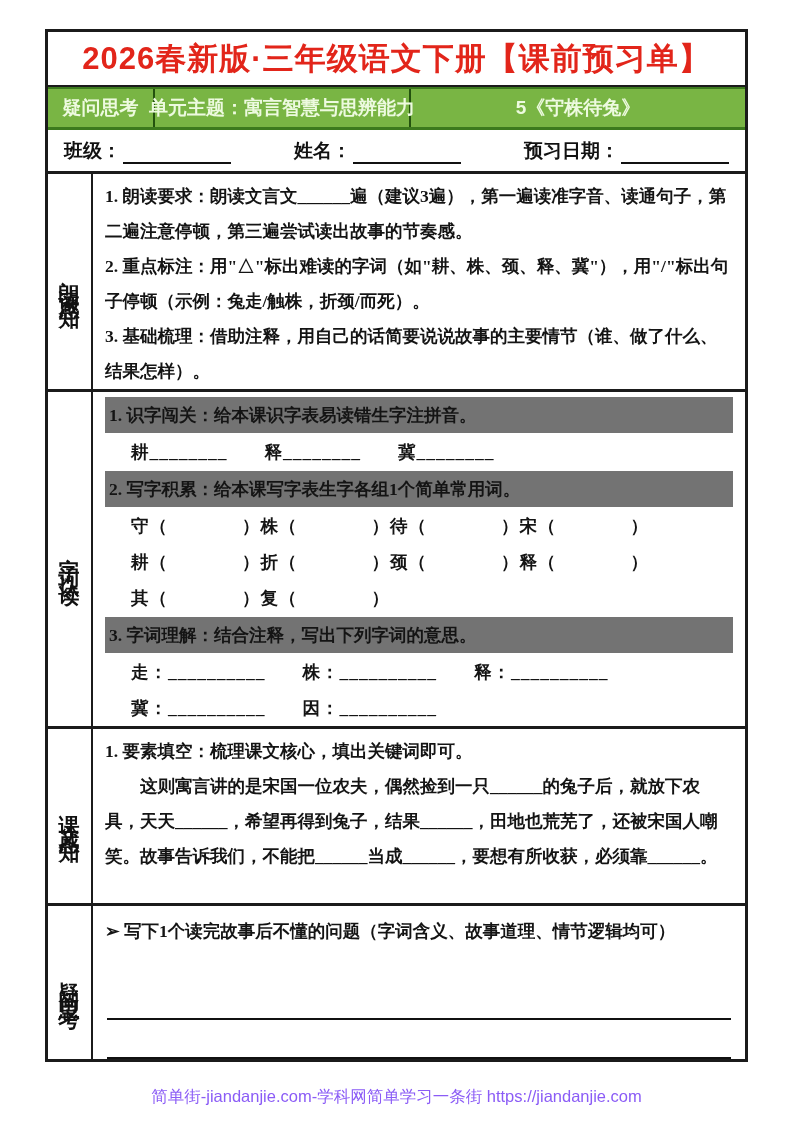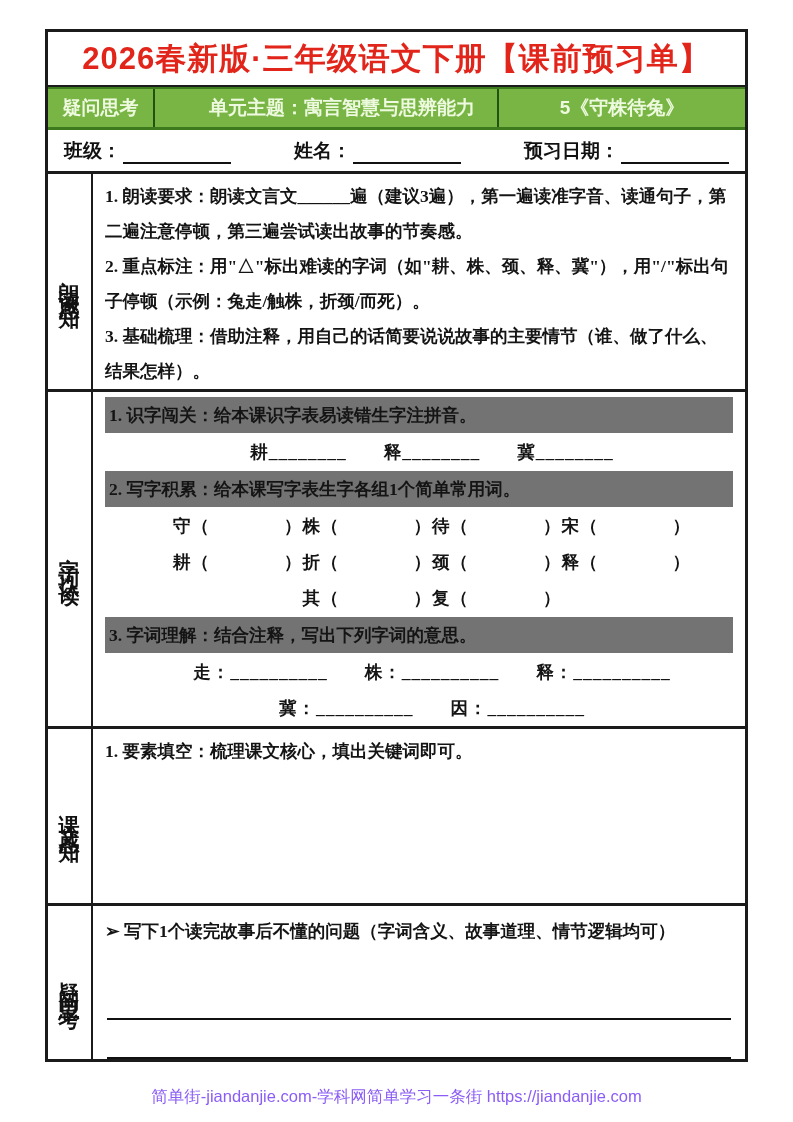--- a/index.html
+++ b/index.html
@@ -23,21 +23,21 @@
   
   .unit-bar{
     height:43px;flex:0 0 43px;display:flex;box-sizing:border-box;
     background:#79b544;border-top:2px solid #3c7a1d;border-bottom:3px solid #3c7a1d;
   }
   .unit-cell{
     display:flex;align-items:center;justify-content:center;box-sizing:border-box;
     color:#edfadf;font-weight:bold;font-size:19px;white-space:nowrap;
   }
   .unit-cell.c1{width:107px;border-right:2px solid #23520e;}
-  .unit-cell.c2{width:312px;border-right:2px solid #23520e;margin-left:32px;}
+  .unit-cell.c2{width:256px;border-right:2px solid #23520e;}
   .unit-cell.c3{flex:1;}
   
   .info-row{
     height:44px;flex:0 0 44px;display:flex;align-items:center;justify-content:space-between;
     padding:12px 16px;border-bottom:3px solid #1b1b1b;box-sizing:border-box;
     font-weight:bold;font-size:19px;
   }
   .info-item{display:flex;align-items:flex-end;}
   .info-item .lab{white-space:nowrap;}
   .blank-line{
@@ -58,21 +58,21 @@
   .sec-content{
     flex:1;box-sizing:border-box;padding:5px 12px 0 12px;
     font-family:"Liberation Serif",serif;font-weight:600;font-size:17.5px;
     color:#141414;
   }
   .sec1{flex:0 0 211px;} .sec1 .sec-content{line-height:35px;}
   .sec2{flex:0 0 334px;} .sec2 .sec-content{line-height:36px;padding-top:4px;}
   .sec3{flex:0 0 177px;} .sec3 .sec-content{line-height:35px;}
   .sec4 .sec-content{line-height:35px;padding-top:8px;}
   .hl{background:#737373;display:block;padding:0 4px;margin:1px 0;}
-  .indent{padding-left:26px;letter-spacing:1px;text-align:center;}
+  .indent{padding-left:26px;letter-spacing:1px;}
   .para{text-indent:2em;}
   .write-line{
     height:37px;border-bottom:2px solid #111;margin:0 2px;
   }
   .write-line.first{margin-top:32px;}
   
   .footer{
     position:absolute;left:0;top:1086px;width:793px;text-align:center;
     color:#8b5cf6;font-size:16.5px;font-family:"Liberation Sans",sans-serif;
   }
@@ -136,20 +136,21 @@
         <div class="indent">冀：__________　　因：__________</div>
       </div>
     </div>
 
     <div class="sec sec3">
       <div class="sec-label">
         <span class="v">课文感知</span>
       </div>
       <div class="sec-content">
         <div>1. 要素填空：梳理课文核心，填出关键词即可。</div>
+        <div class="para">这则寓言讲的是宋国一位农夫，偶然捡到一只______的兔子后，就放下农具，天天______，希望再得到兔子，结果______，田地也荒芜了，还被宋国人嘲笑。故事告诉我们，不能把______当成______，要想有所收获，必须靠______。</div>
       </div>
     </div>
 
     <div class="sec sec4">
       <div class="sec-label">
         <span class="v">疑问思考</span>
       </div>
       <div class="sec-content">
         <div>➢ 写下1个读完故事后不懂的问题（字词含义、故事道理、情节逻辑均可）</div>
         <div class="write-line first"></div>

